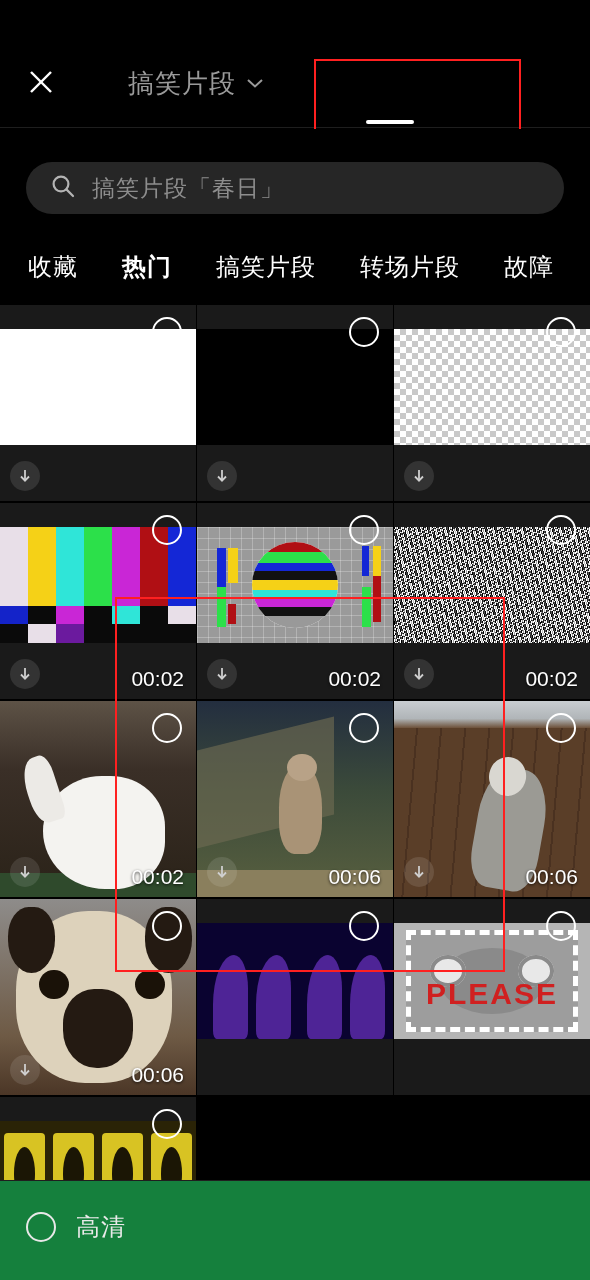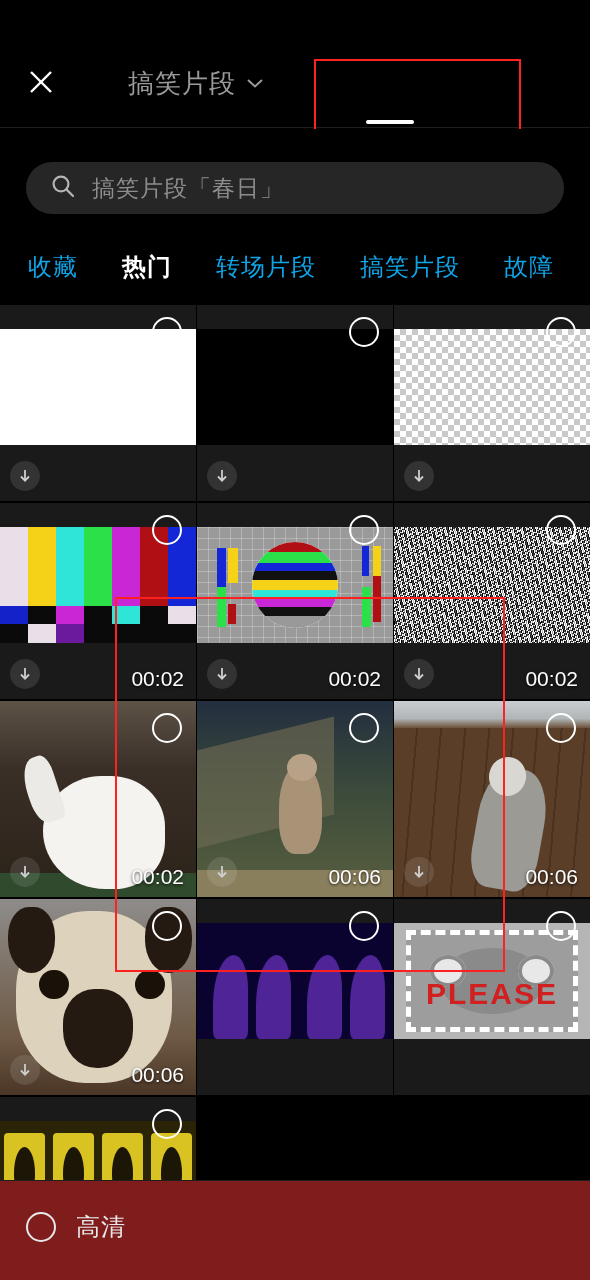--- a/index.html
+++ b/index.html
@@ -78,21 +78,21 @@
 
   
   .cats {
     position: absolute; left: 0; top: 229px; width: 590px; height: 76px;
     background: #000;
     display: flex; align-items: center;
     overflow: hidden;
     padding-left: 28px;
   }
   .cat {
-    font-size: 24px; color: #0ea5e9; white-space: nowrap;
+    font-size: 24px; color: #ffffff; white-space: nowrap;
     margin-right: 44px; cursor: pointer; letter-spacing: 1px;
   }
   .cat.active { color: #ffffff; font-weight: bold; }
 
   
   .grid {
     position: absolute; left: 0; top: 305px;
     width: 590px; height: 875px;
     display: grid;
     grid-template-columns: repeat(3, 196px);
@@ -306,21 +306,21 @@
   .anno-grid {
     position: absolute; left: 115px; top: 597px;
     width: 390px; height: 375px;
     border: 2px solid #ff2020;
     pointer-events: none; z-index: 30;
   }
 
   
   .bottom {
     position: absolute; left: 0; bottom: 0; width: 590px; height: 100px;
-    background: #7f1d1d;
+    background: #15803d;
     border-top: 1px solid #1f1f1f;
   }
   .hd-opt {
     position: absolute; left: 26px; top: 30px;
     display: flex; align-items: center; gap: 20px; cursor: pointer;
   }
   .hd-radio {
     width: 30px; height: 30px; border-radius: 50%;
     border: 2px solid #e8e8e8; background: transparent;
   }
@@ -373,22 +373,22 @@
           <line x1="16.4" y1="16.4" x2="23" y2="23" stroke="#b4b4b4" stroke-width="2.2" stroke-linecap="round"></line>
         </svg>
       </span>
       <span class="search-ph">搞笑片段「春日」</span>
     </div>
   </div>
 
   <div class="cats" id="cats">
       <div class="cat">收藏</div>
       <div class="cat active">热门</div>
+      <div class="cat">搞笑片段</div>
       <div class="cat">转场片段</div>
-      <div class="cat">搞笑片段</div>
       <div class="cat">故障</div>
     </div>
 
   <div class="grid" id="grid">
       <div class="cell">
         <div class="thumb letterbox">
           <div class="art art-white"></div>
         </div>
         <div class="sel-circle"></div>
         <div class="dl-btn">

